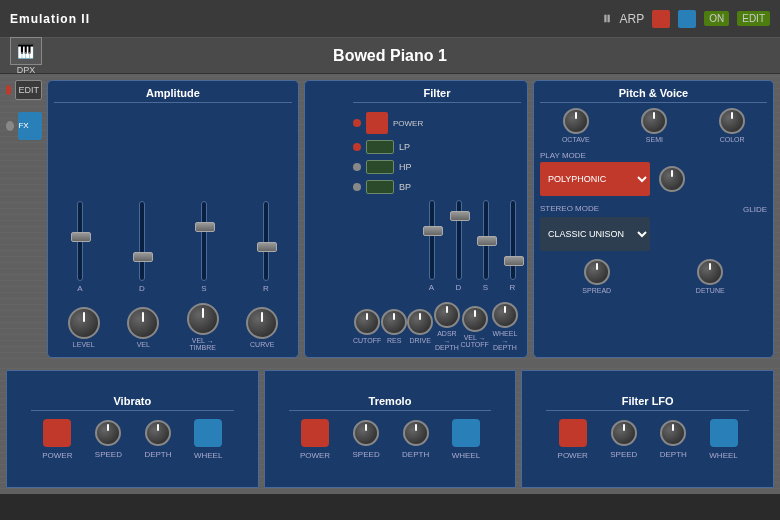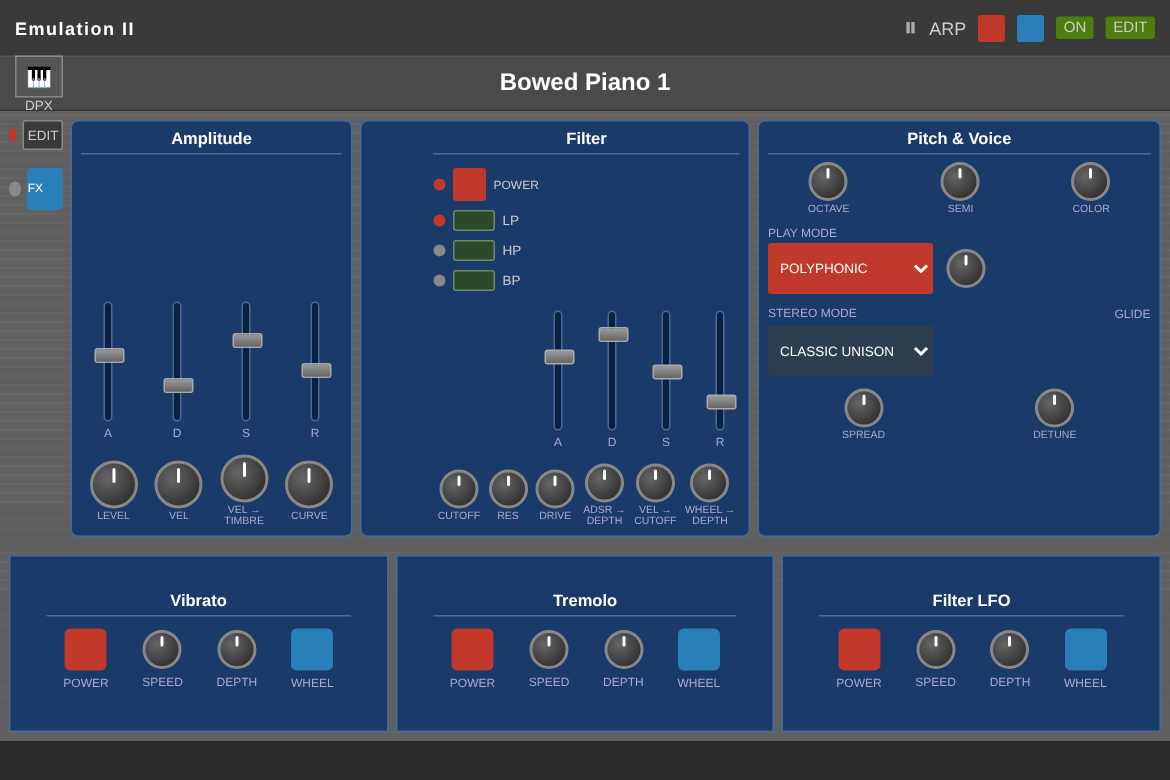--- a/index.html
+++ b/index.html
@@ -147,22 +147,22 @@
     .section-title {
       color: #fff;
       font-size: 11px;
       font-weight: bold;
       text-align: center;
       margin-bottom: 5px;
       border-bottom: 1px solid #4a6a9a;
       padding-bottom: 3px;
     }
 
-    .amplitude-section { width: 188px; }
-    .filter-section { width: 260px; padding-left: 48px; }
+    .amplitude-section { width: 252px; }
+    .filter-section { width: 224px; padding-left: 48px; }
     .pitch-section { flex: 1; }
 
     
     .faders-area {
       display: flex;
       gap: 10px;
       justify-content: space-around;
       flex: 1;
       align-items: flex-end;
       padding: 5px 0;

